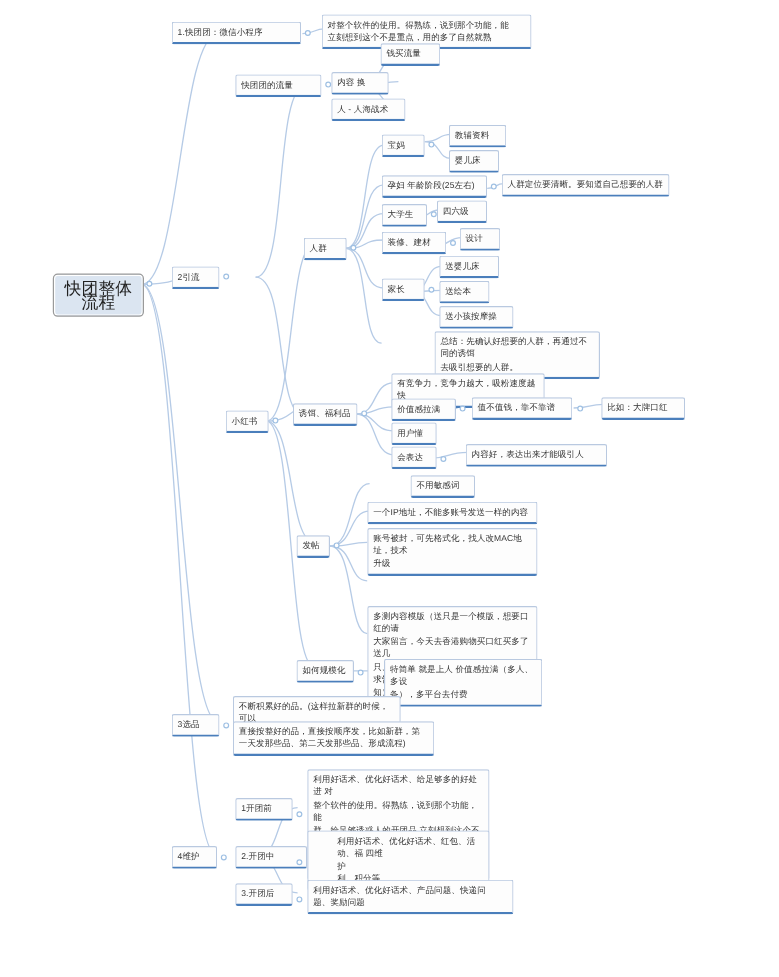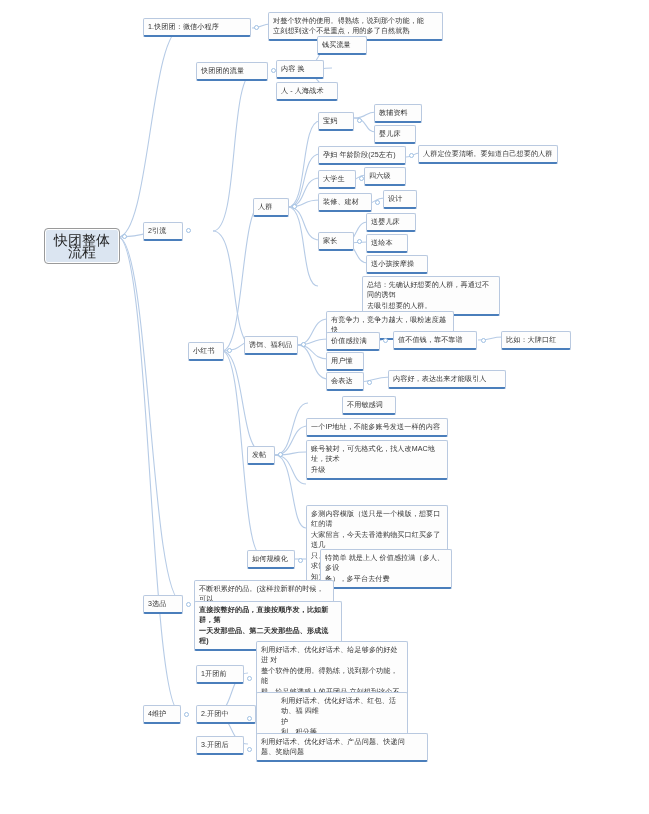--- a/index.html
+++ b/index.html
@@ -207,21 +207,21 @@
 知）</div>
 
   <div class="node" style="left:247px;top:550px;width:48px;">如何规模化</div>
   <div class="knob" style="left:298px;top:558px;"></div>
   <div class="node" style="left:320px;top:549px;width:132px;">特简单 就是上人 价值感拉满（多人、多设
 备），多平台去付费</div>
 
   <div class="node" style="left:143px;top:595px;width:40px;">3选品</div>
   <div class="knob" style="left:186px;top:602px;"></div>
   <div class="node" style="left:194px;top:580px;width:140px;">不断积累好的品。(这样拉新群的时候，可以</div>
-  <div class="node" style="left:194px;top:601px;width:148px;font-weight:bold;">直接按整好的品，直接按顺序发，比如新群，第
+  <div class="node" style="left:194px;top:601px;width:168px;">直接按整好的品，直接按顺序发，比如新群，第
 一天发那些品、第二天发那些品、形成流程)</div>
 
   <div class="node" style="left:143px;top:705px;width:38px;">4维护</div>
   <div class="knob" style="left:184px;top:712px;"></div>
 
   <div class="node" style="left:196px;top:665px;width:48px;">1开团前</div>
   <div class="knob" style="left:247px;top:676px;"></div>
   <div class="node" style="left:256px;top:641px;width:152px;">利用好话术、优化好话术、给足够多的好处进 对
 整个软件的使用。得熟练，说到那个功能，能
 群，给足够诱惑人的开团品 立刻想到这个不是

